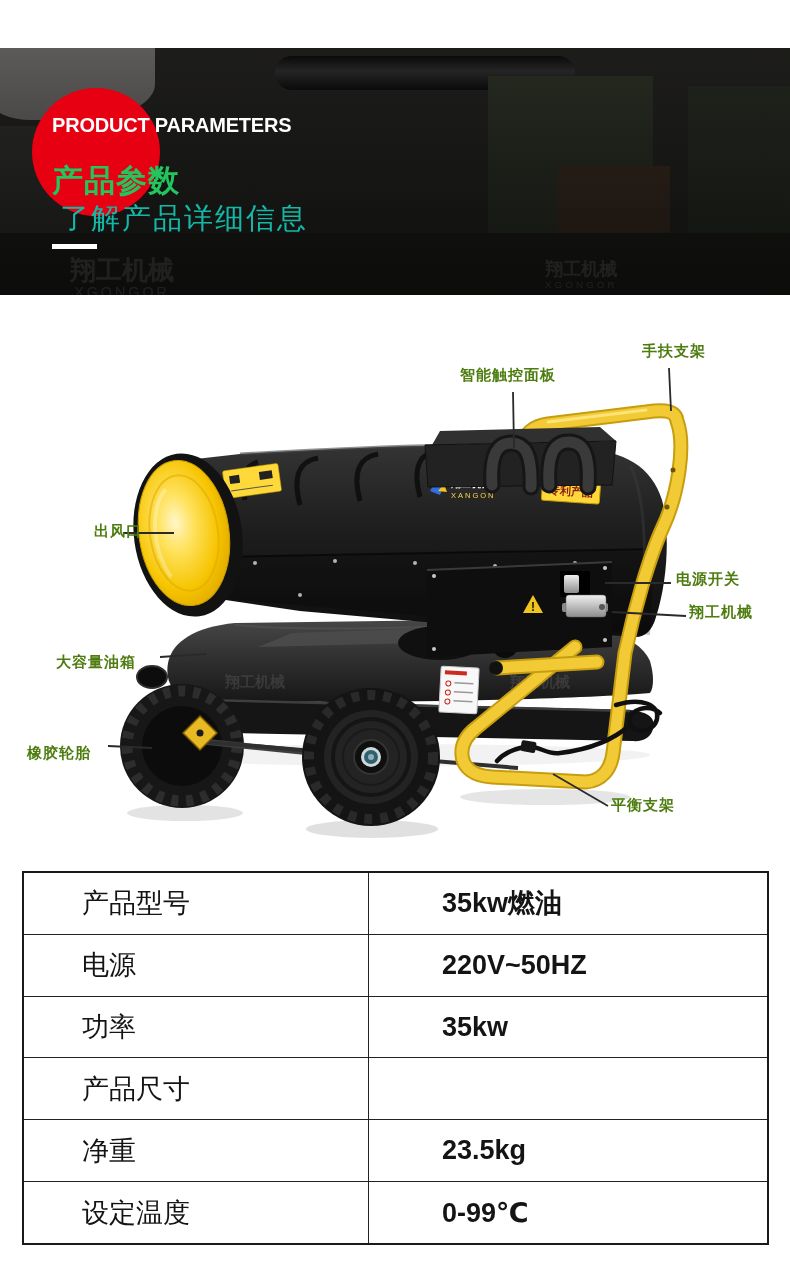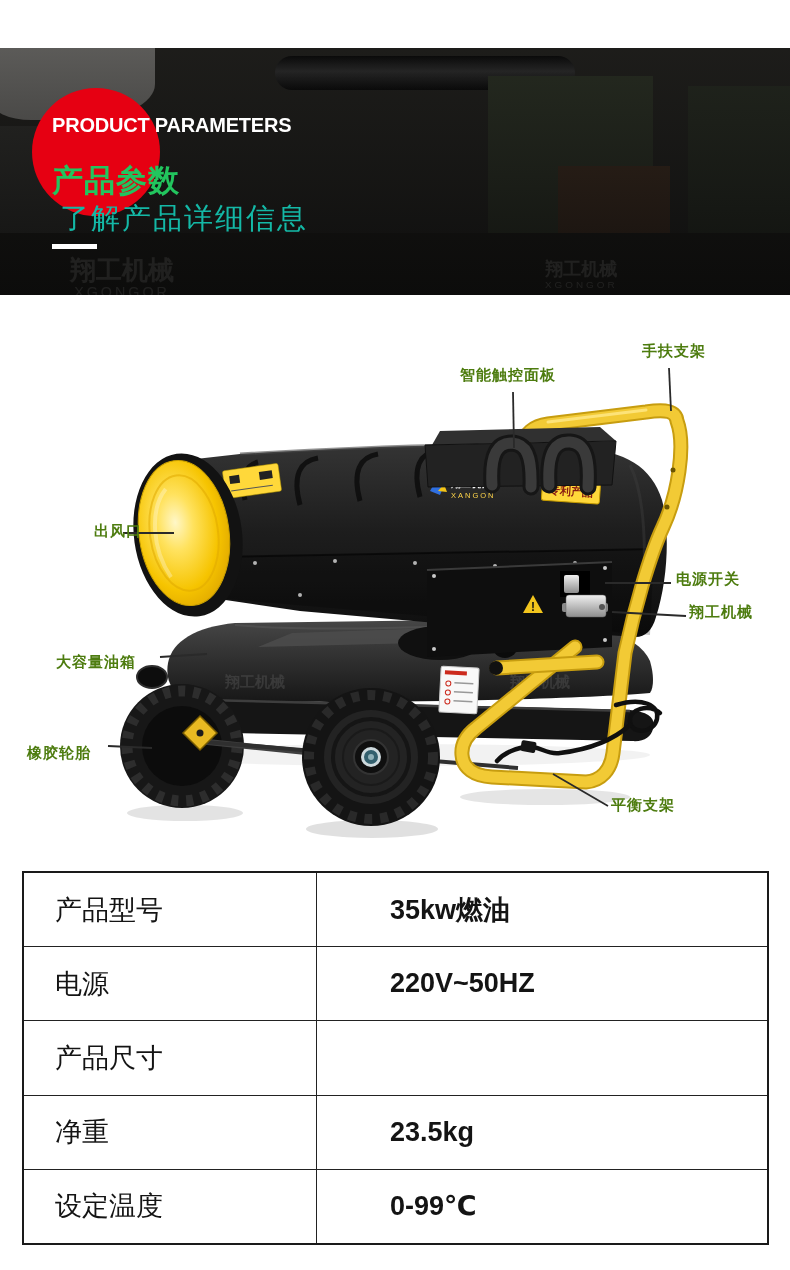--- a/index.html
+++ b/index.html
@@ -31,21 +31,21 @@
   
   .stage{position:absolute;left:0;top:295px;width:790px;height:570px;}
   .callout{position:absolute;color:#4d7c0f;font-size:15px;letter-spacing:1px;white-space:nowrap;font-weight:bold;}
 
   
   .spec{position:absolute;left:22px;top:871px;width:747px;height:374px;
         border:2px solid #1a1a1a;box-sizing:border-box;display:flex;flex-direction:column;}
   .spec .row{flex:1;display:flex;border-top:1.5px solid #222;}
   .spec .row:first-child{border-top:none;}
   .spec .cell{display:flex;align-items:center;font-size:27px;font-weight:500;color:#141414;}
-  .spec .c-label{width:293px;padding-left:31px;border-right:1.5px solid #222;box-sizing:border-box;}
+  .spec .c-label{width:345px;padding-left:58px;border-right:1.5px solid #222;box-sizing:border-box;}
   .spec .c-value{flex:1;padding-left:73px;font-weight:bold;}
 </style>
 </head>
 <body>
 
 <div class="photo">
   <div class="ph-shape ph-roll"></div>
   <div class="ph-shape ph-pipe"></div>
   <div class="ph-shape ph-machine"></div>
   <div class="ph-shape ph-pallet"></div>
@@ -283,20 +283,24 @@
 <div class="spec">
   <div class="row">
     <div class="cell c-label">产品型号</div>
     <div class="cell c-value">35kw燃油</div>
   </div>
   <div class="row">
     <div class="cell c-label">电源</div>
     <div class="cell c-value">220V~50HZ</div>
   </div>
   <div class="row">
+    <div class="cell c-label">功率</div>
+    <div class="cell c-value">35kw</div>
+  </div>
+  <div class="row">
     <div class="cell c-label">产品尺寸</div>
   </div>
   <div class="row">
     <div class="cell c-label">净重</div>
     <div class="cell c-value">23.5kg</div>
   </div>
   <div class="row">
     <div class="cell c-label">设定温度</div>
     <div class="cell c-value">0-99℃</div>
   </div>

